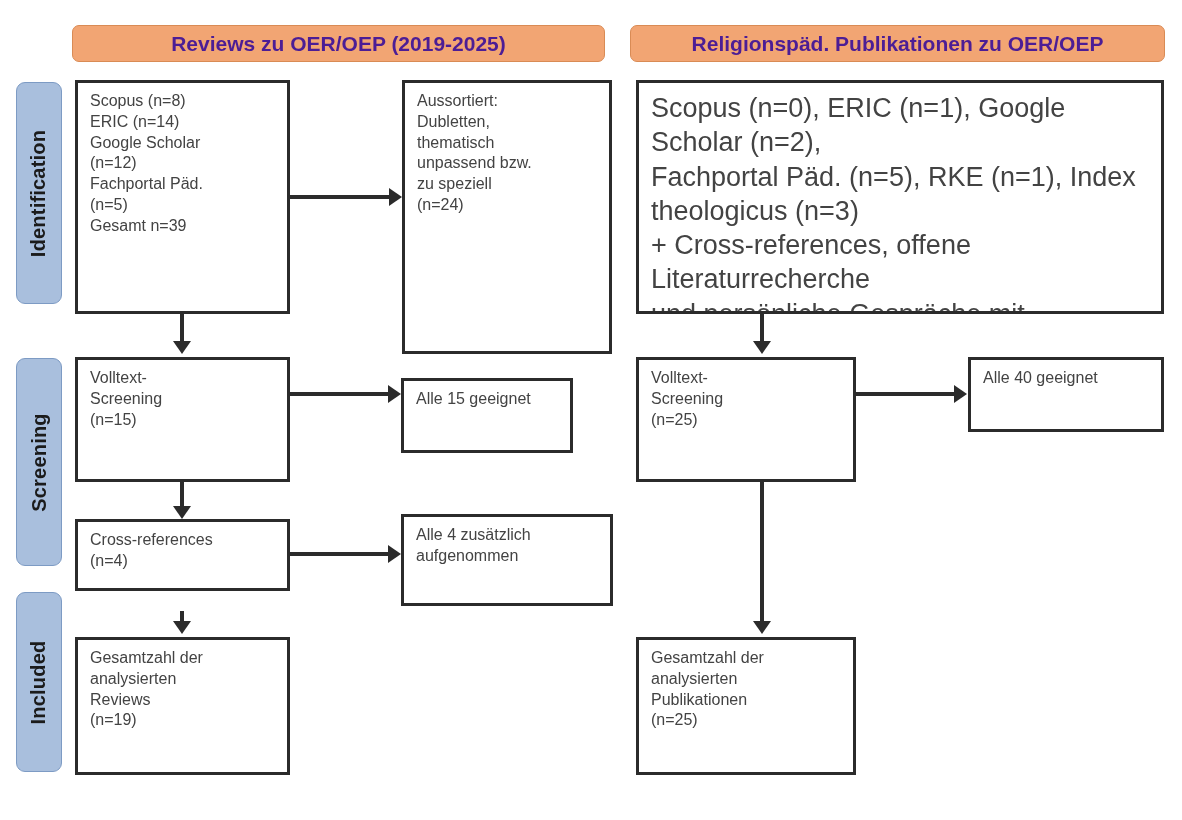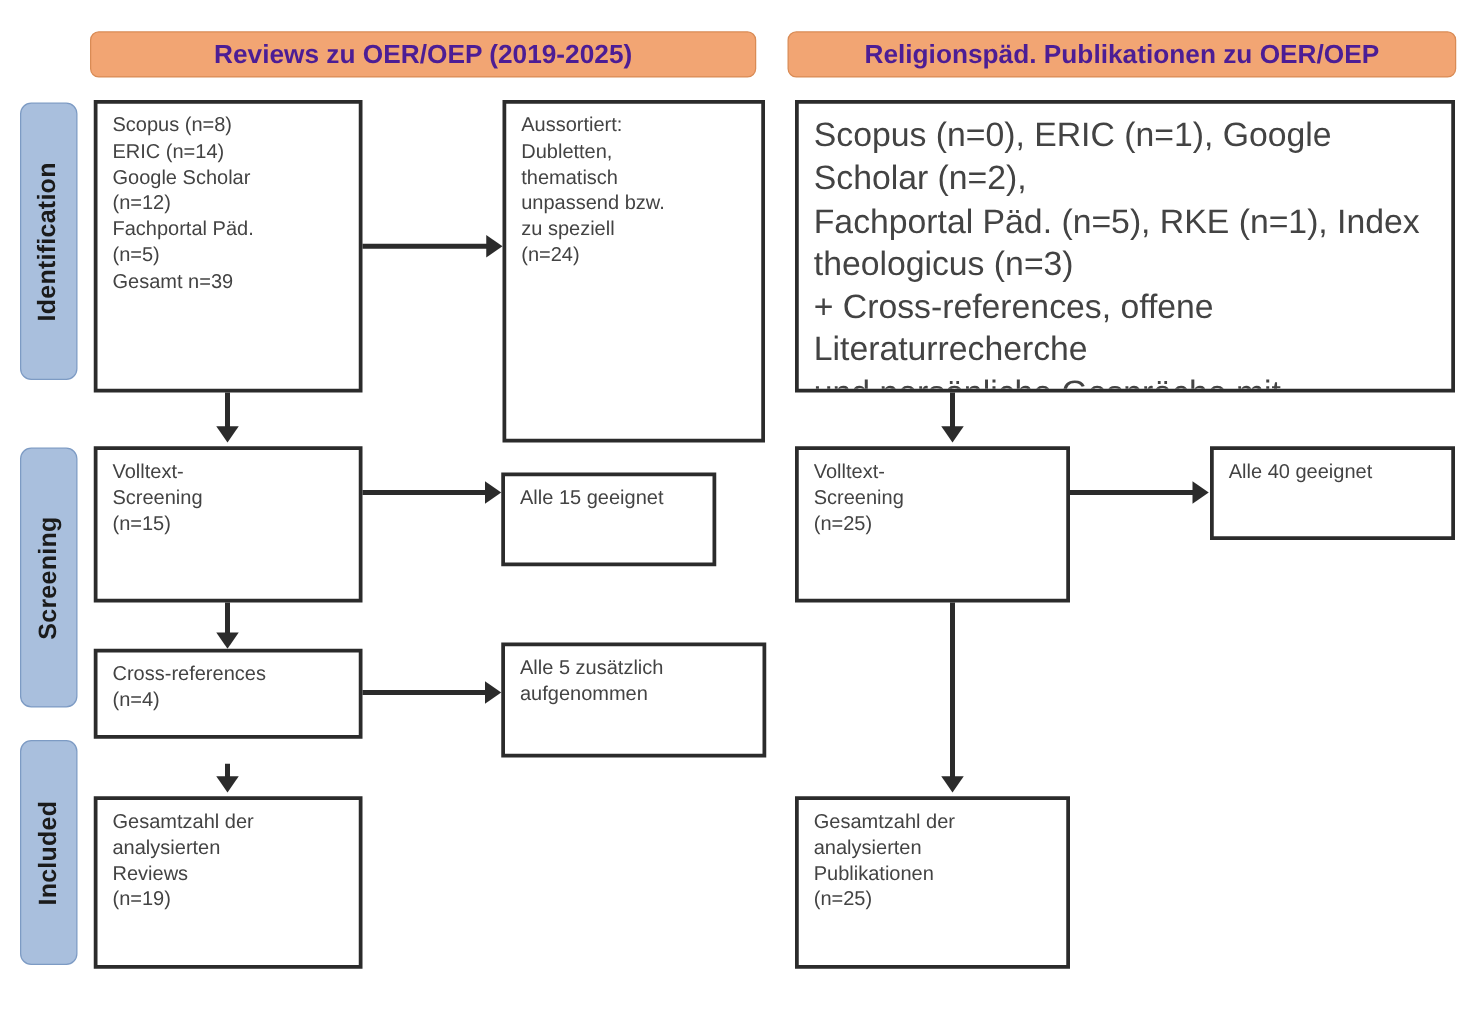--- a/index.html
+++ b/index.html
@@ -155,21 +155,21 @@
 
   <div class="hline" style="left:290px; top:392px; width:100px;"></div>
   <div class="arrow-right" style="left:388px; top:385px;"></div>
 
   <div class="vline" style="left:180px; top:482px; width:4px; height:27px;"></div>
   <div class="arrow-down" style="left:173px; top:506px;"></div>
 
   <div class="fbox" style="left:75px; top:519px; width:215px; height:72px;">Cross-references
 (n=4)</div>
 
-  <div class="fbox" style="left:401px; top:514px; width:212px; height:92px;">Alle 5 zusätzlich
+  <div class="fbox" style="left:401px; top:514px; width:212px; height:92px;">Alle 4 zusätzlich
 aufgenommen</div>
 
   <div class="hline" style="left:290px; top:552px; width:100px;"></div>
   <div class="arrow-right" style="left:388px; top:545px;"></div>
 
   <div class="vline" style="left:180px; top:611px; width:4px; height:13px;"></div>
   <div class="arrow-down" style="left:173px; top:621px;"></div>
 
   <div class="fbox" style="left:75px; top:637px; width:215px; height:138px;">Gesamtzahl der
 analysierten

